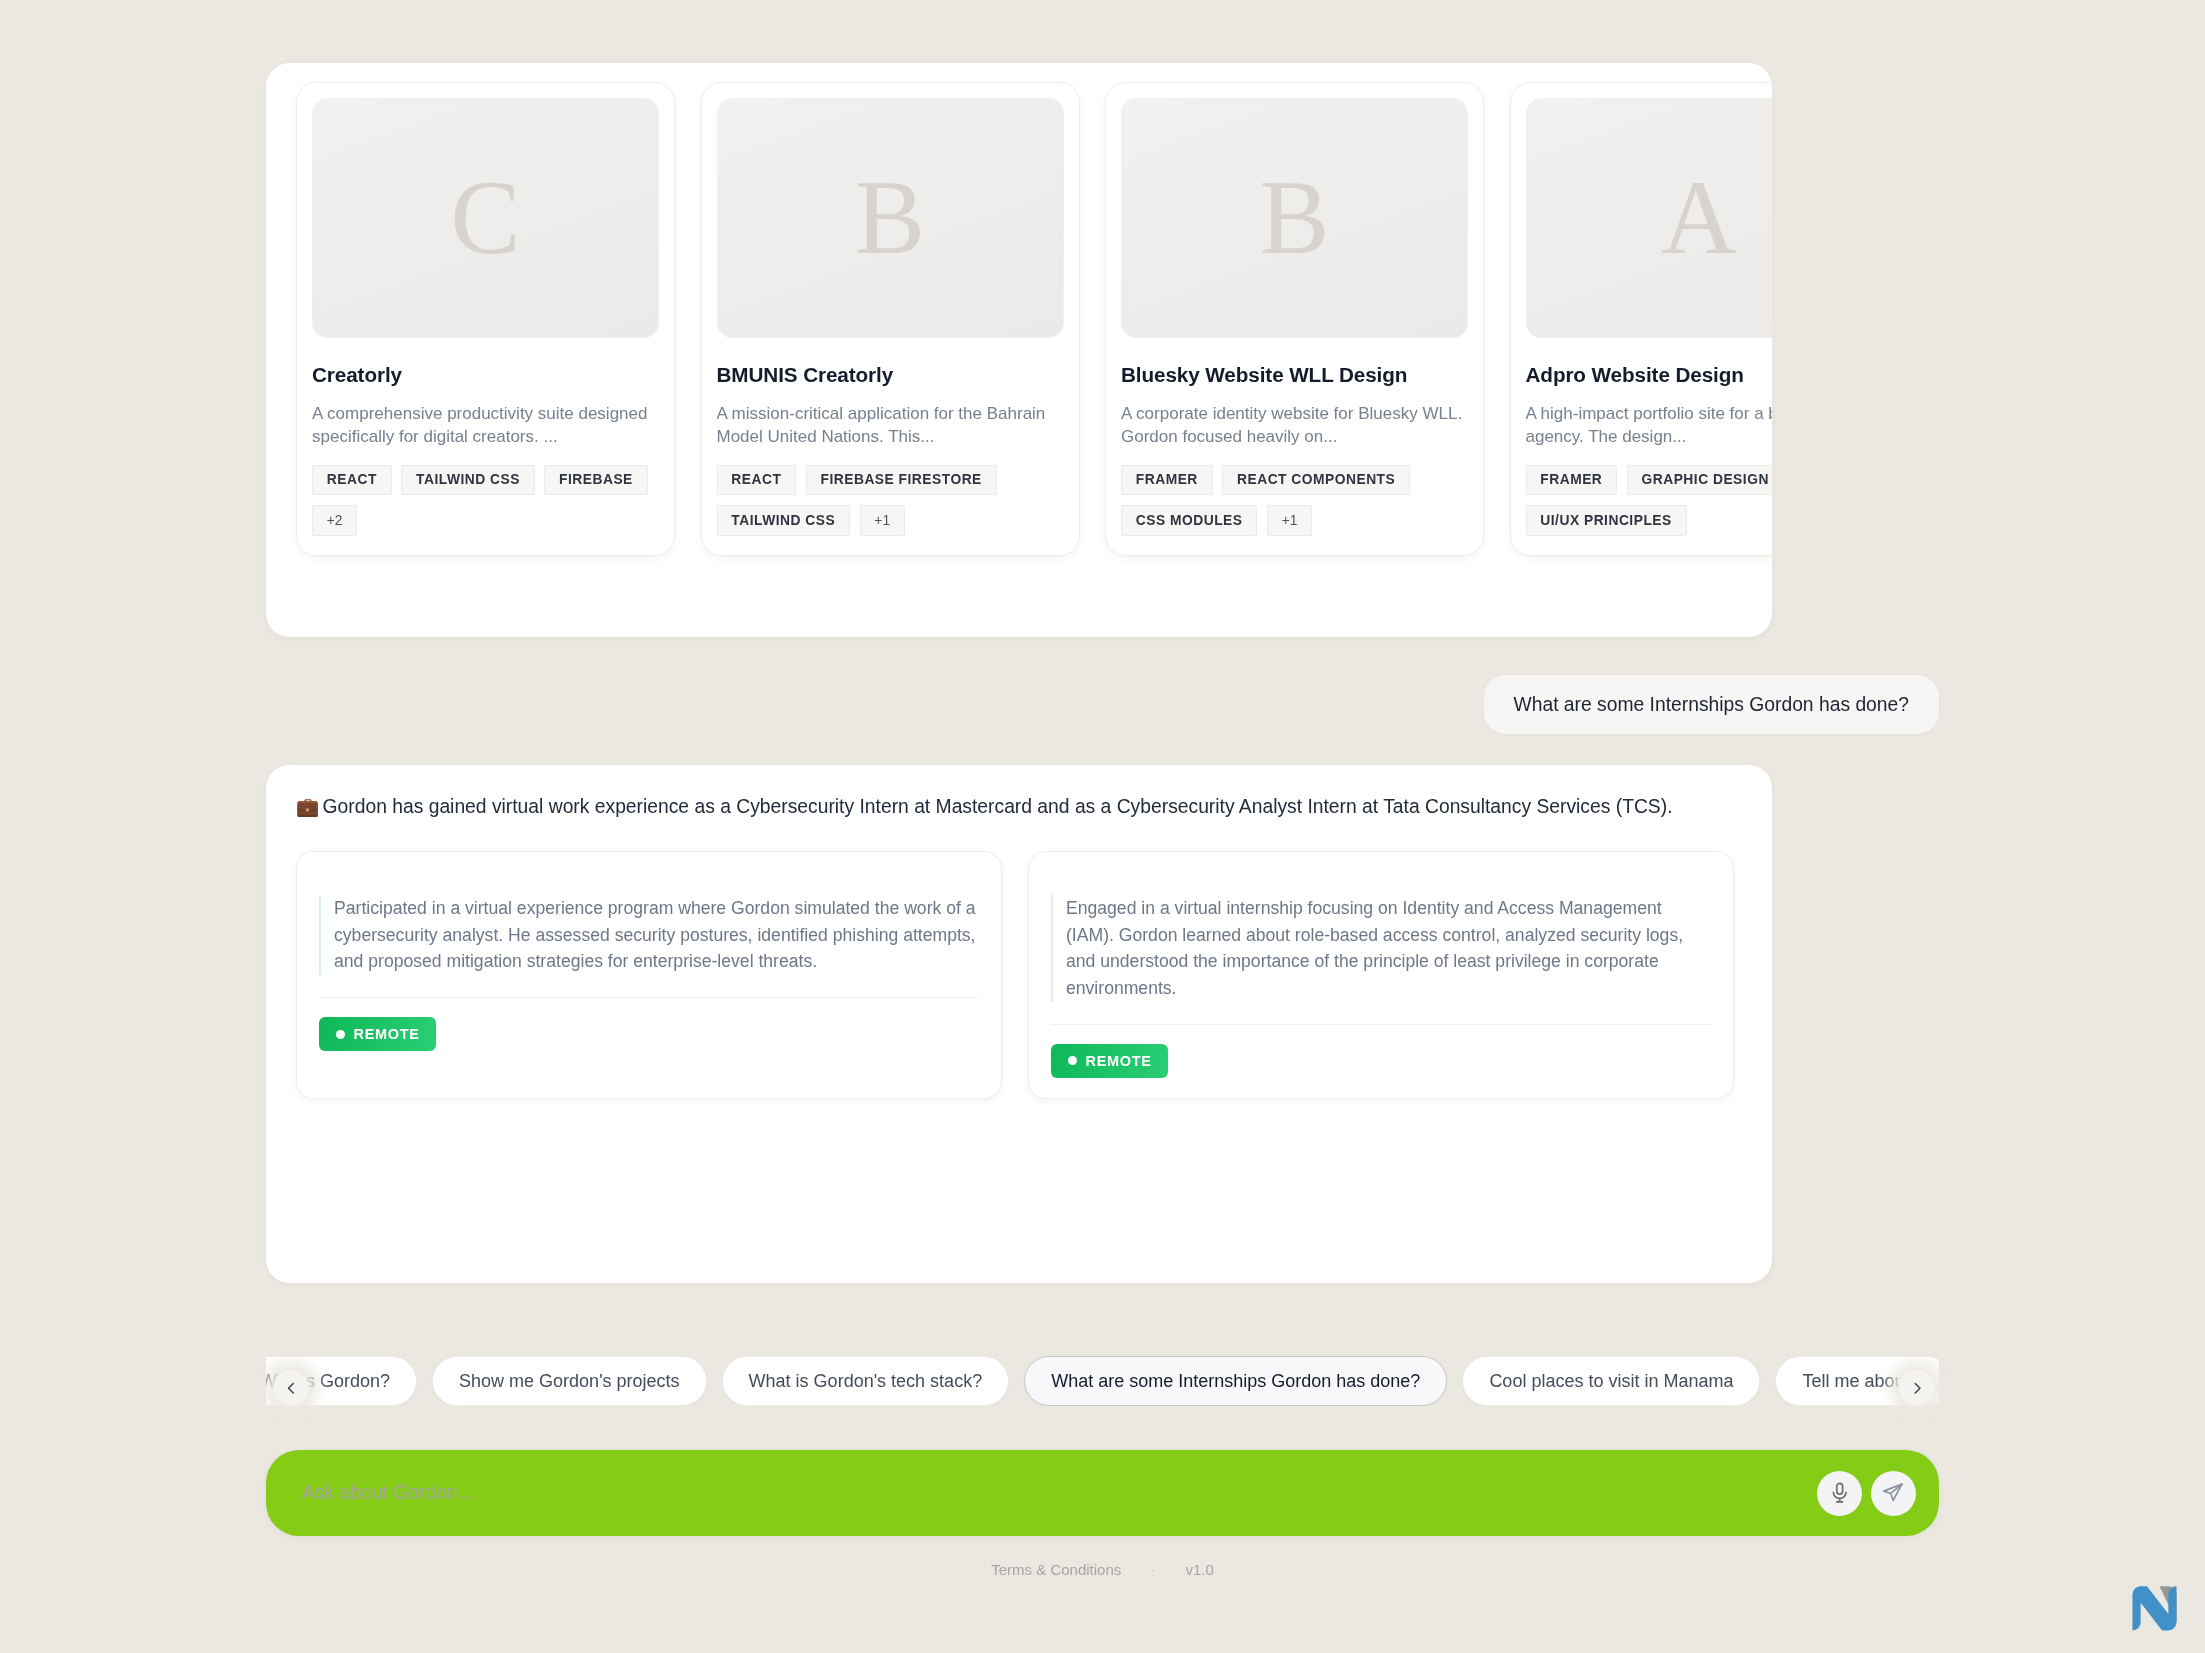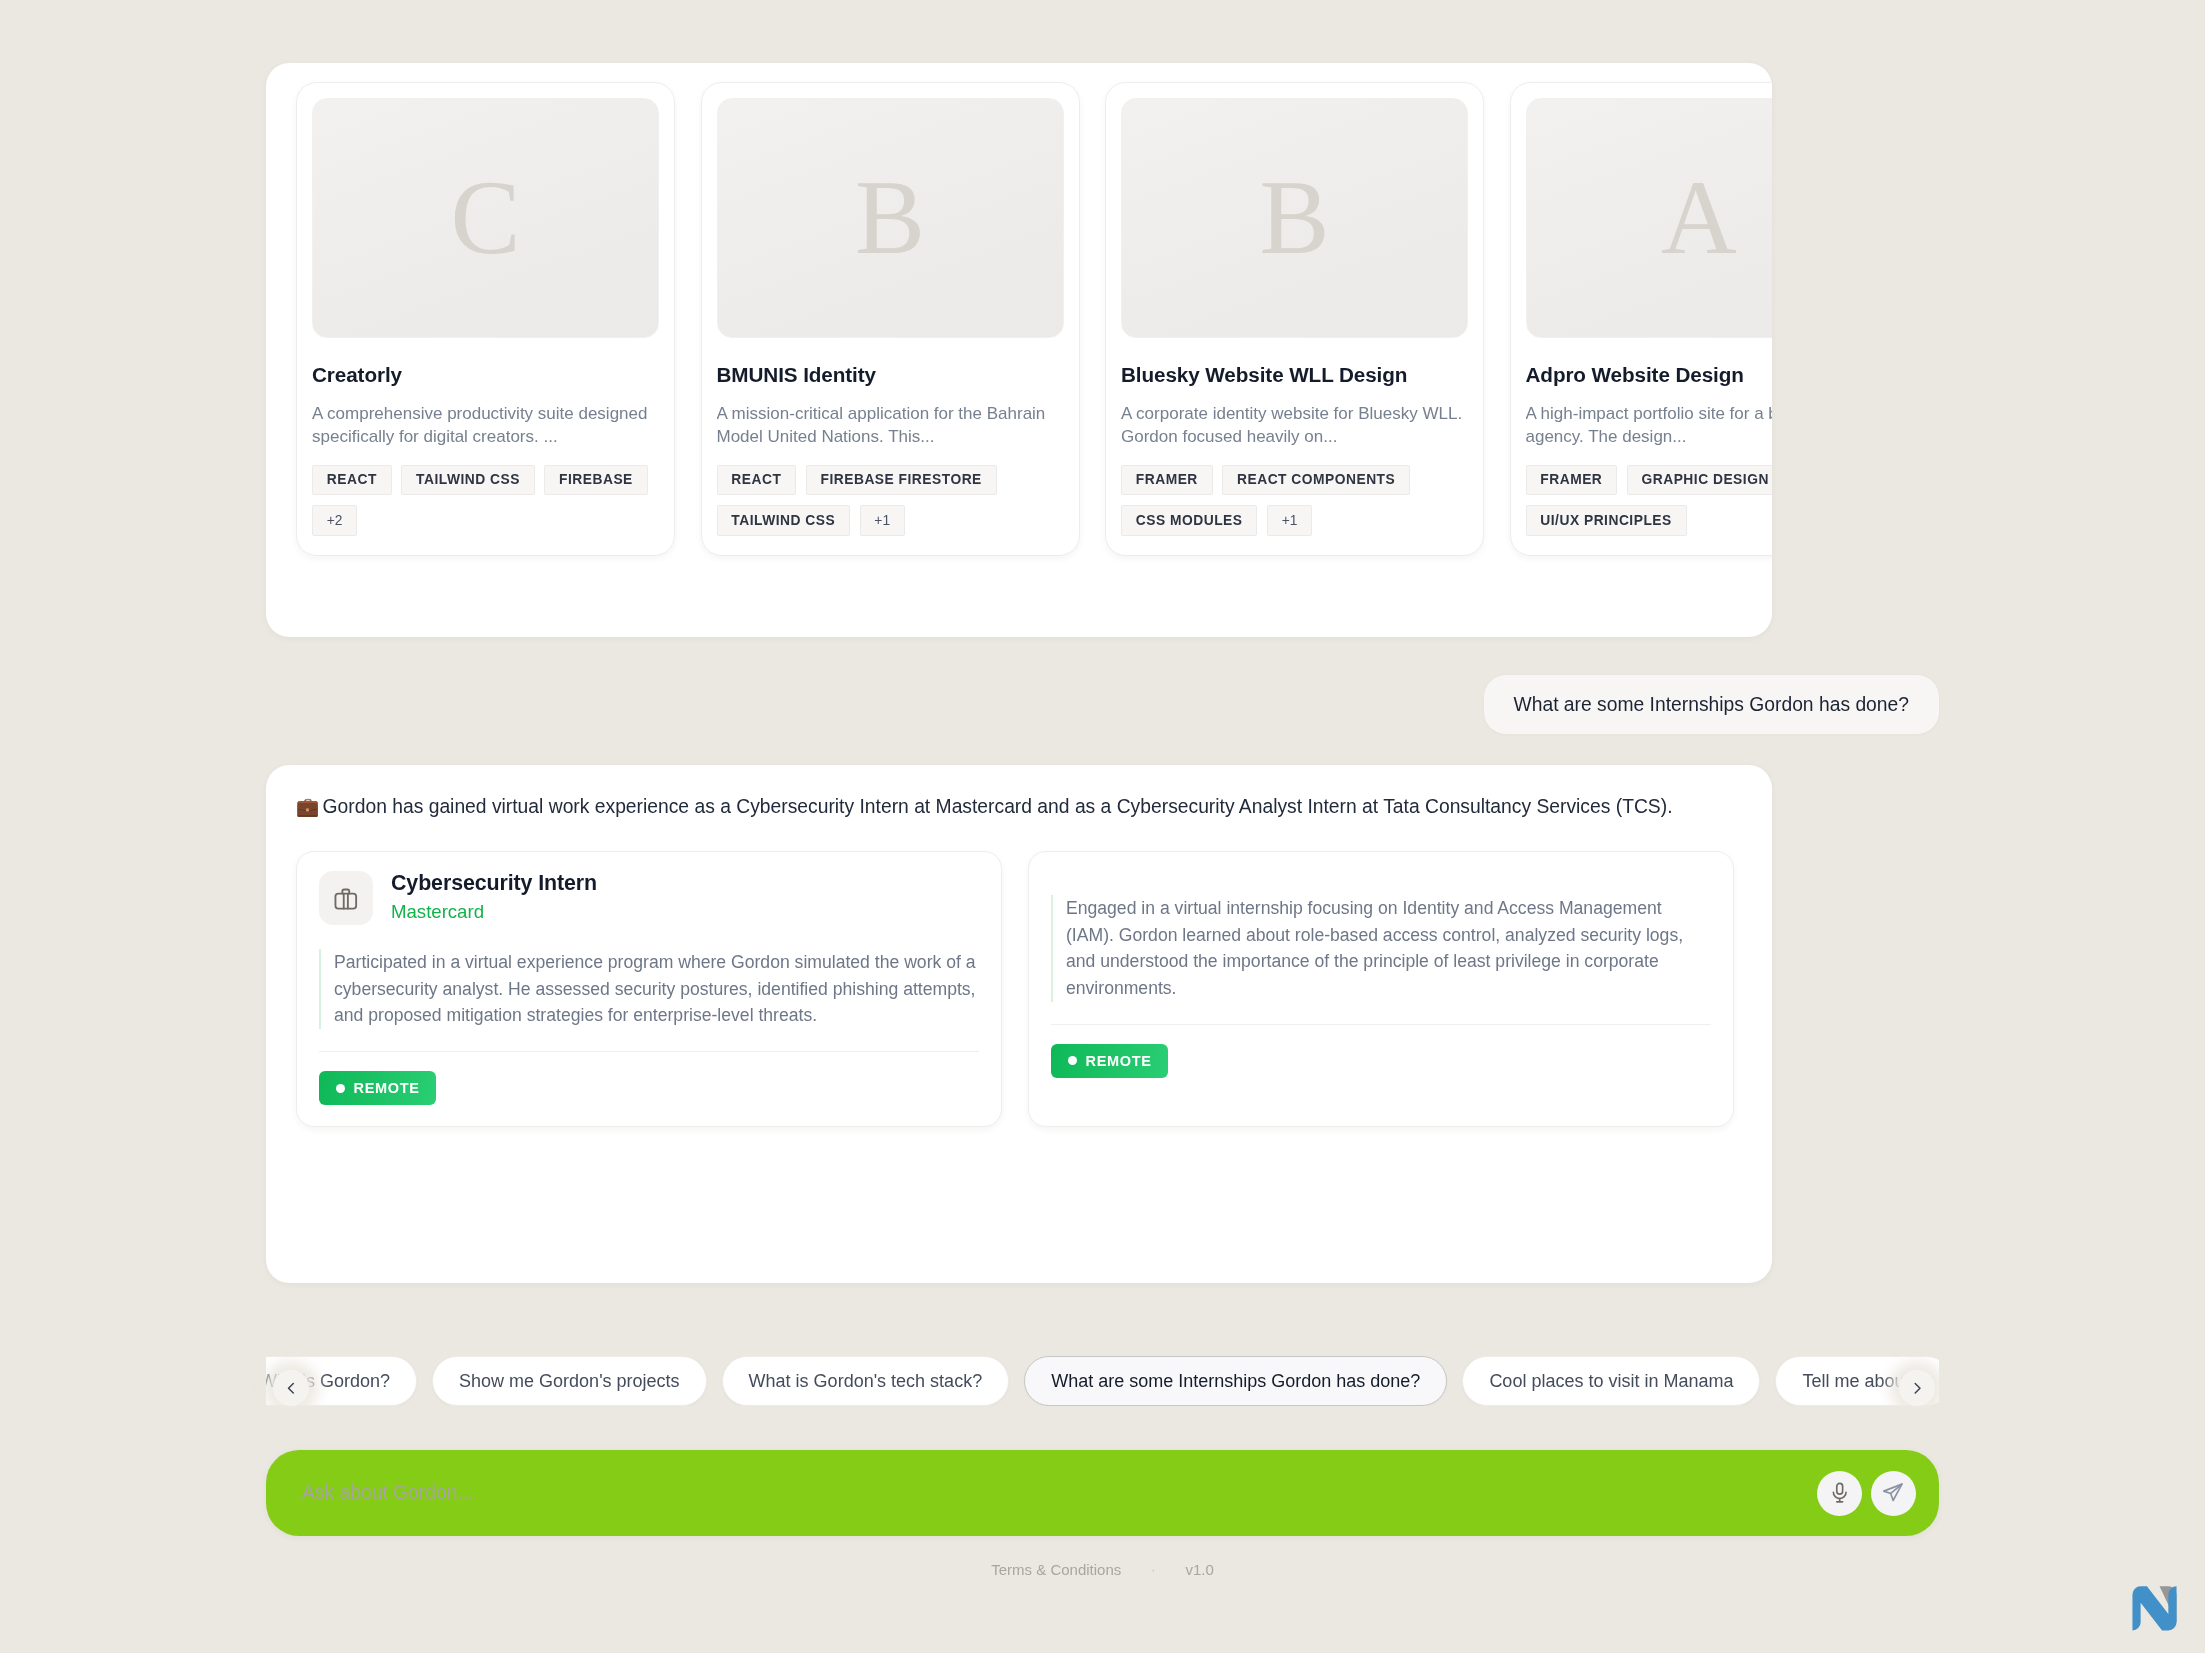--- a/index.html
+++ b/index.html
@@ -353,21 +353,21 @@
           <span class="tag">TAILWIND CSS</span>
           <span class="tag">FIREBASE</span>
           <span class="tag more">+2</span>
         </div>
       </div>
 
       <div class="project-card">
         <div class="project-thumb">
           <span>B</span>
         </div>
-        <div class="project-title">BMUNIS Identity</div>
+        <div class="project-title">BMUNIS Creatorly</div>
         <div class="project-desc">A mission-critical application for the Bahrain Model United Nations. This...</div>
         <div class="tag-row">
           <span class="tag">REACT</span>
           <span class="tag">FIREBASE FIRESTORE</span>
           <span class="tag">TAILWIND CSS</span>
           <span class="tag more">+1</span>
         </div>
       </div>
 
       <div class="project-card">
@@ -403,33 +403,20 @@
   <div class="user-msg-wrap">
     <div class="user-bubble">What are some Internships Gordon has done?</div>
   </div>
 
   <div class="answer-panel">
     <div class="answer-text"><span class="emoji">💼</span><span>Gordon has gained virtual work experience as a Cybersecurity Intern at Mastercard and as a Cybersecurity Analyst Intern at Tata Consultancy Services (TCS).</span></div>
 
     <div class="internship-row">
 
       <div class="internship-card">
-        <div class="intern-head">
-          <div class="intern-icon">
-            <svg viewBox="0 0 24 24" fill="none" stroke="#6f6a63" stroke-width="1.6" stroke-linecap="round" stroke-linejoin="round">
-              <rect x="3" y="7.5" width="18" height="13" rx="2.5"></rect>
-              <path d="M9 7.5V5.5a1.6 1.6 0 0 1 1.6-1.6h2.8A1.6 1.6 0 0 1 15 5.5v2"></path>
-              <path d="M10.2 7.5v13M13.8 7.5v13"></path>
-            </svg>
-          </div>
-          <div>
-            <div class="intern-role">Cybersecurity Intern</div>
-            <div class="intern-company">Mastercard</div>
-          </div>
-        </div>
         <div class="intern-desc">Participated in a virtual experience program where Gordon simulated the work of a cybersecurity analyst. He assessed security postures, identified phishing attempts, and proposed mitigation strategies for enterprise-level threats.</div>
         <div class="intern-divider"></div>
         <div class="remote-badge">
           <span class="remote-dot"></span>
           <span>REMOTE</span>
         </div>
       </div>
 
       <div class="internship-card">
         <div class="intern-desc">Engaged in a virtual internship focusing on Identity and Access Management (IAM). Gordon learned about role-based access control, analyzed security logs, and understood the importance of the principle of least privilege in corporate environments.</div>

